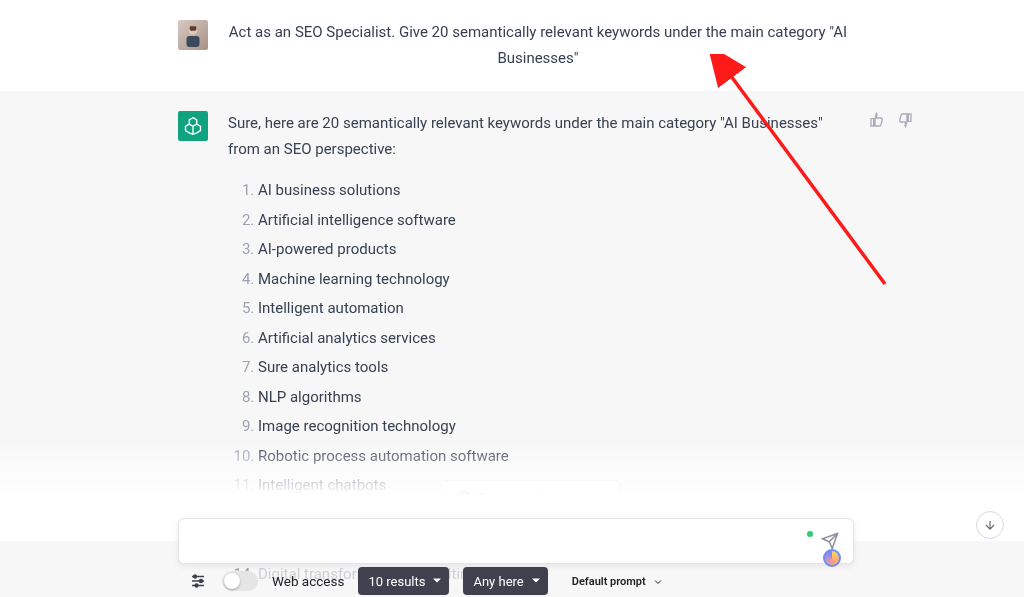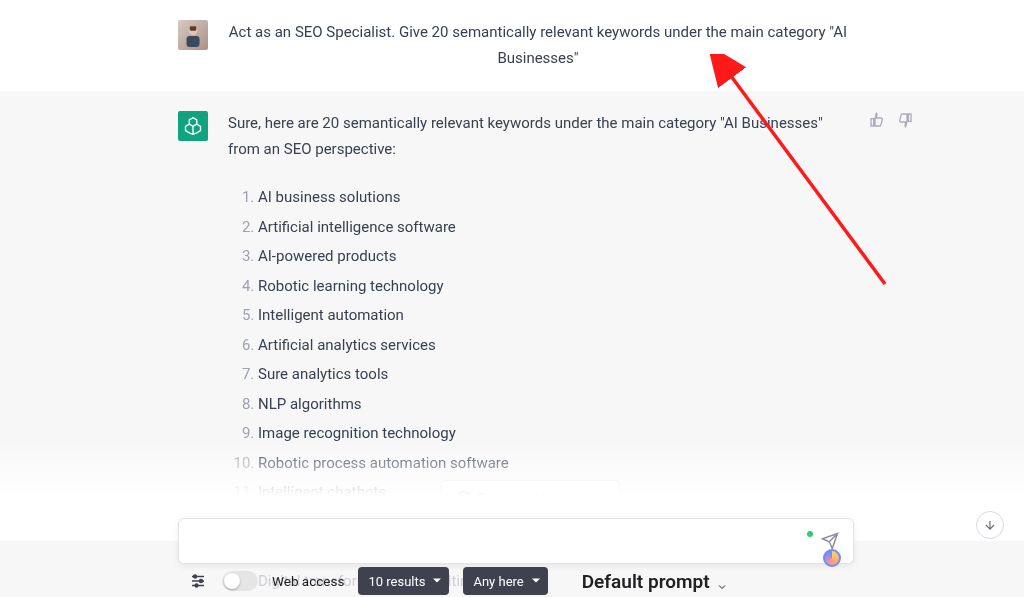--- a/index.html
+++ b/index.html
@@ -16,21 +16,21 @@
   .msg-ai   { background: #f7f7f8; }
 
   .avatar { width: 30px; height: 30px; border-radius: 2px; flex: 0 0 30px; }
   .avatar.user { background: linear-gradient(135deg,#d7c9c3,#a99285); display:flex; align-items:center; justify-content:center; overflow:hidden; }
   .avatar.user svg { width: 26px; height:26px; }
   .avatar.ai { background:#10a37f; display:flex;align-items:center;justify-content:center; }
   .avatar.ai svg { width:20px; height:20px; }
 
   .msg-body { flex:1; font-size:15px; line-height:1.7; color:#374151; max-width:620px;}
   .msg-body p { margin-bottom:0;}
-  ol.kw-list { margin-top:21px; padding-left:30px; }
+  ol.kw-list { margin-top:14px; padding-left:30px; }
   ol.kw-list li { padding:2px 0; }
   ol.kw-list li::marker { color:#9ca3af; }
 
   .feedback { display:flex; gap:10px; color:#acacbe; }
   .feedback .fb-btn { cursor:pointer; width:18px; height:18px; display:flex;align-items:center;justify-content:center;}
   .feedback .fb-btn svg{width:16px;height:16px;stroke:#acacbe;fill:none;stroke-width:2;}
 
   
   .regen {
     position:absolute; left:441px; top:480px;
@@ -76,21 +76,21 @@
   .tb-icon { width:20px; height:20px; display:flex;align-items:center;justify-content:center;}
   .tb-icon svg{width:18px;height:18px;stroke:#40414f;fill:none;stroke-width:1.8;}
   .toggle { width:36px; height:20px; background:#e5e5e5; border-radius:10px; position:relative; cursor:pointer;}
   .toggle::after{content:"";position:absolute;left:2px;top:2px;width:16px;height:16px;border-radius:50%;background:#fff;box-shadow:0 1px 2px rgba(0,0,0,.3);}
   .tb-label{font-size:13.5px; font-weight:400; color:#202123;}
   .tb-select{
     height:28px; background:#40414f; color:#fff; border-radius:4px;
     padding:0 24px 0 10px; font-size:13px; position:relative; display:flex; align-items:center; cursor:pointer;text-align:right;
   }
   .tb-select::after{content:"";position:absolute;right:8px;top:50%;transform:translateY(-30%);border:4px solid transparent;border-top-color:#fff;}
-  .tb-default{font-size:19px; font-weight:600; color:#202123; display:flex; align-items:flex-end; gap:6px; margin-left:20px; cursor:pointer;}
+  .tb-default{font-size:11px; font-weight:600; color:#202123; display:flex; align-items:flex-end; gap:6px; margin-left:10px; cursor:pointer;}
   .tb-default svg{width:12px;height:12px;stroke:#202123;fill:none;stroke-width:2;}
 
   
   .scroll-bottom{
     position:absolute; right:20px; bottom:58px;
     width:28px;height:28px;border:1px solid #d9d9e3;border-radius:50%;background:#fff;
     display:flex;align-items:center;justify-content:center;cursor:pointer;
   }
   .scroll-bottom svg{width:14px;height:14px;stroke:#6b6b7b;fill:none;stroke-width:2;}
 
@@ -119,21 +119,21 @@
         <path d="M12 2l4.5 2.6v5.2L21 12.4v5.2L16.5 20.2 12 22l-4.5-1.8L3 17.6v-5.2l4.5-2.6V4.6z"></path>
         <path d="M7.5 9.8L12 12.4l4.5-2.6M12 12.4V22"></path>
       </svg>
     </div>
     <div class="msg-body">
       <p>Sure, here are 20 semantically relevant keywords under the main category "AI Businesses" from an SEO perspective:</p>
       <ol class="kw-list">
           <li>AI business solutions</li>
           <li>Artificial intelligence software</li>
           <li>AI-powered products</li>
-          <li>Robotic learning technology</li>
+          <li>Machine learning technology</li>
           <li>Intelligent automation</li>
           <li>Artificial analytics services</li>
           <li>Sure analytics tools</li>
           <li>NLP algorithms</li>
           <li>Image recognition technology</li>
           <li>Robotic process automation software</li>
           <li>Intelligent chatbots</li>
           <li>Cybersecurity solutions</li>
           <li>Supply chain optimization serv</li>
           <li style="color: rgb(207, 207, 214);">Digital transformation consulting</li>

